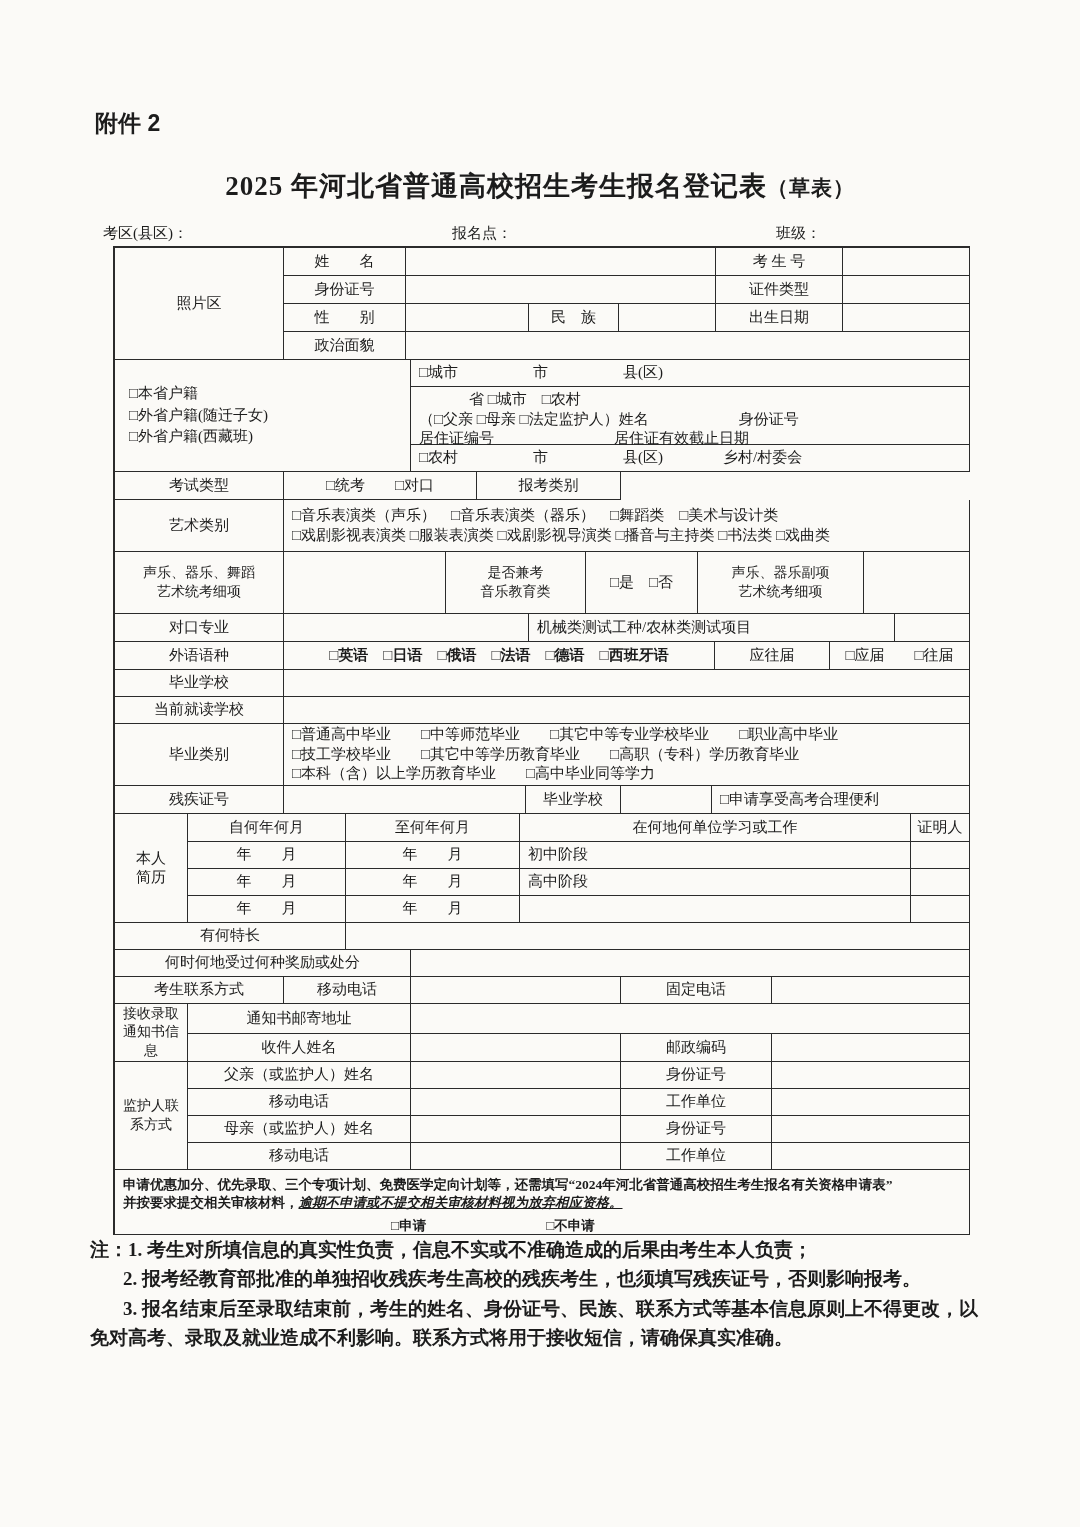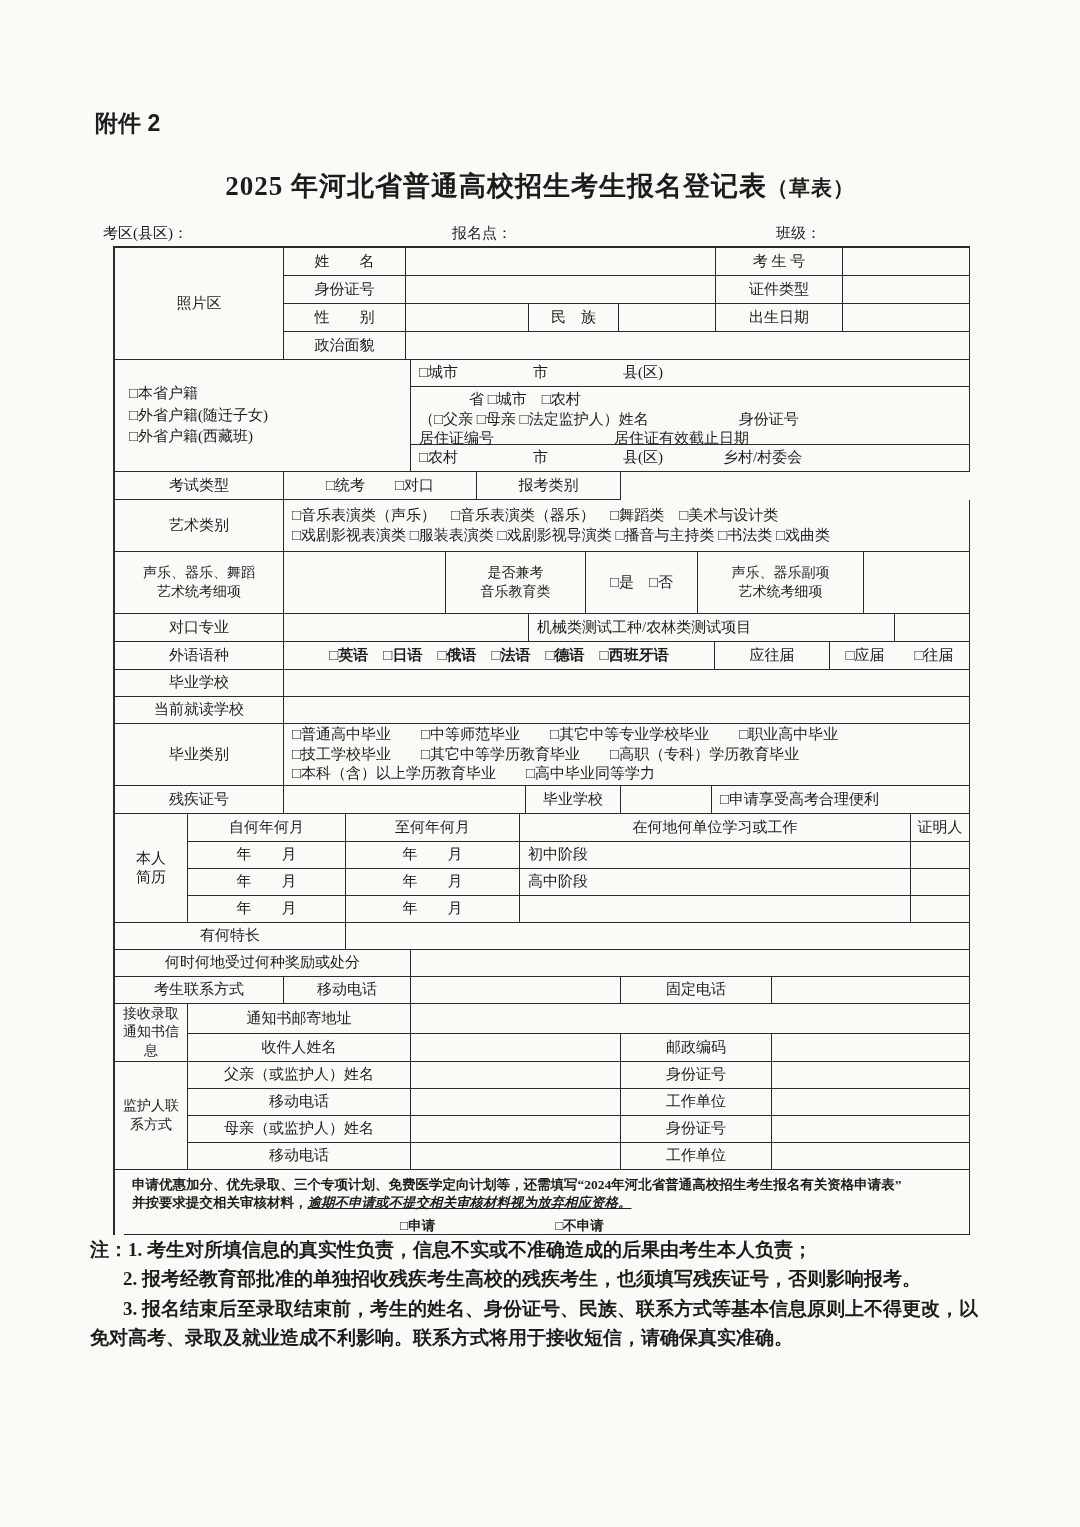--- a/index.html
+++ b/index.html
@@ -33,21 +33,21 @@
   .w95{width:95px;}.w97{width:97px;}.w112{width:112px;}.w115{width:115px;}
   .w122{width:122px;}.w123{width:123px;}.w127{width:127px;}.w140{width:140px;}.w144{width:144px;}
   .w151{width:151px;}.w158{width:158px;}.w162{width:162px;}.w166{width:166px;}.w169{width:169px;}
   .w174{width:174px;}.w193{width:193px;}.w210{width:210px;}.w223{width:223px;}
   .w231{width:231px;}.w242{width:242px;}.w245{width:245px;}.w296{width:296px;}
   .w310{width:310px;}.w366{width:366px;}.w391{width:391px;}.w431{width:431px;}
 
   .hukou-left{align-items:flex-start;text-align:center;padding-left:14px;justify-content:center;gap:2px;}
   .hukou-l3{align-items:flex-start;text-align:left;padding:3px 0 3px 8px;justify-content:space-around;}
   .indent55{padding-left:50px;}
-  .applybox{align-items:flex-start;text-align:left;padding:6px 6px 4px 8px;justify-content:flex-start;margin-left:9px;}
+  .applybox{align-items:flex-start;text-align:left;padding:6px 6px 4px 8px;justify-content:flex-start;}
   .applyline{white-space:normal;}
   .applyopts{display:flex;width:100%;margin-top:6px;}
   .applyopts .yes{margin-left:268px;} .applyopts .no{margin-left:120px;}
   .notes{position:absolute;left:90px;top:1235px;width:902px;font-size:19px;font-weight:bold;line-height:1.55;}
   .notes div{white-space:normal;}
   .notes .nind{text-indent:33px;}
 </style>
 </head>
 <body>
 

